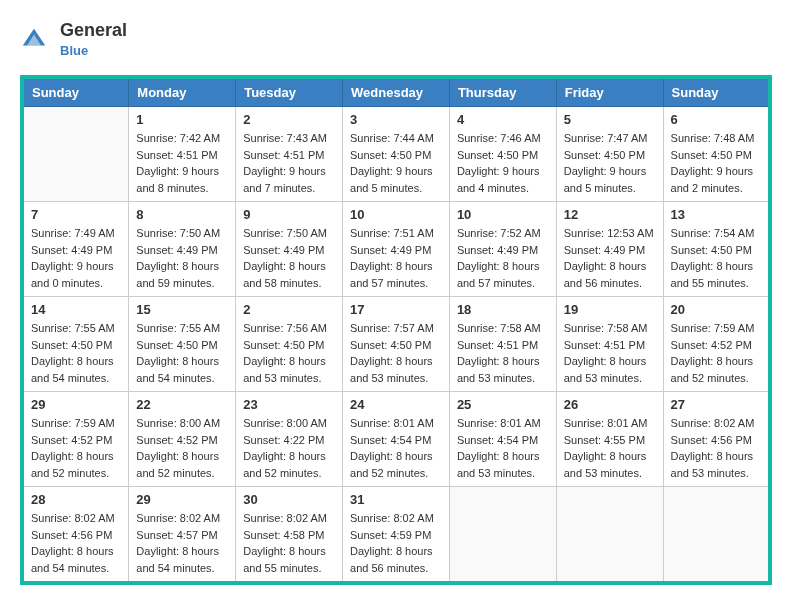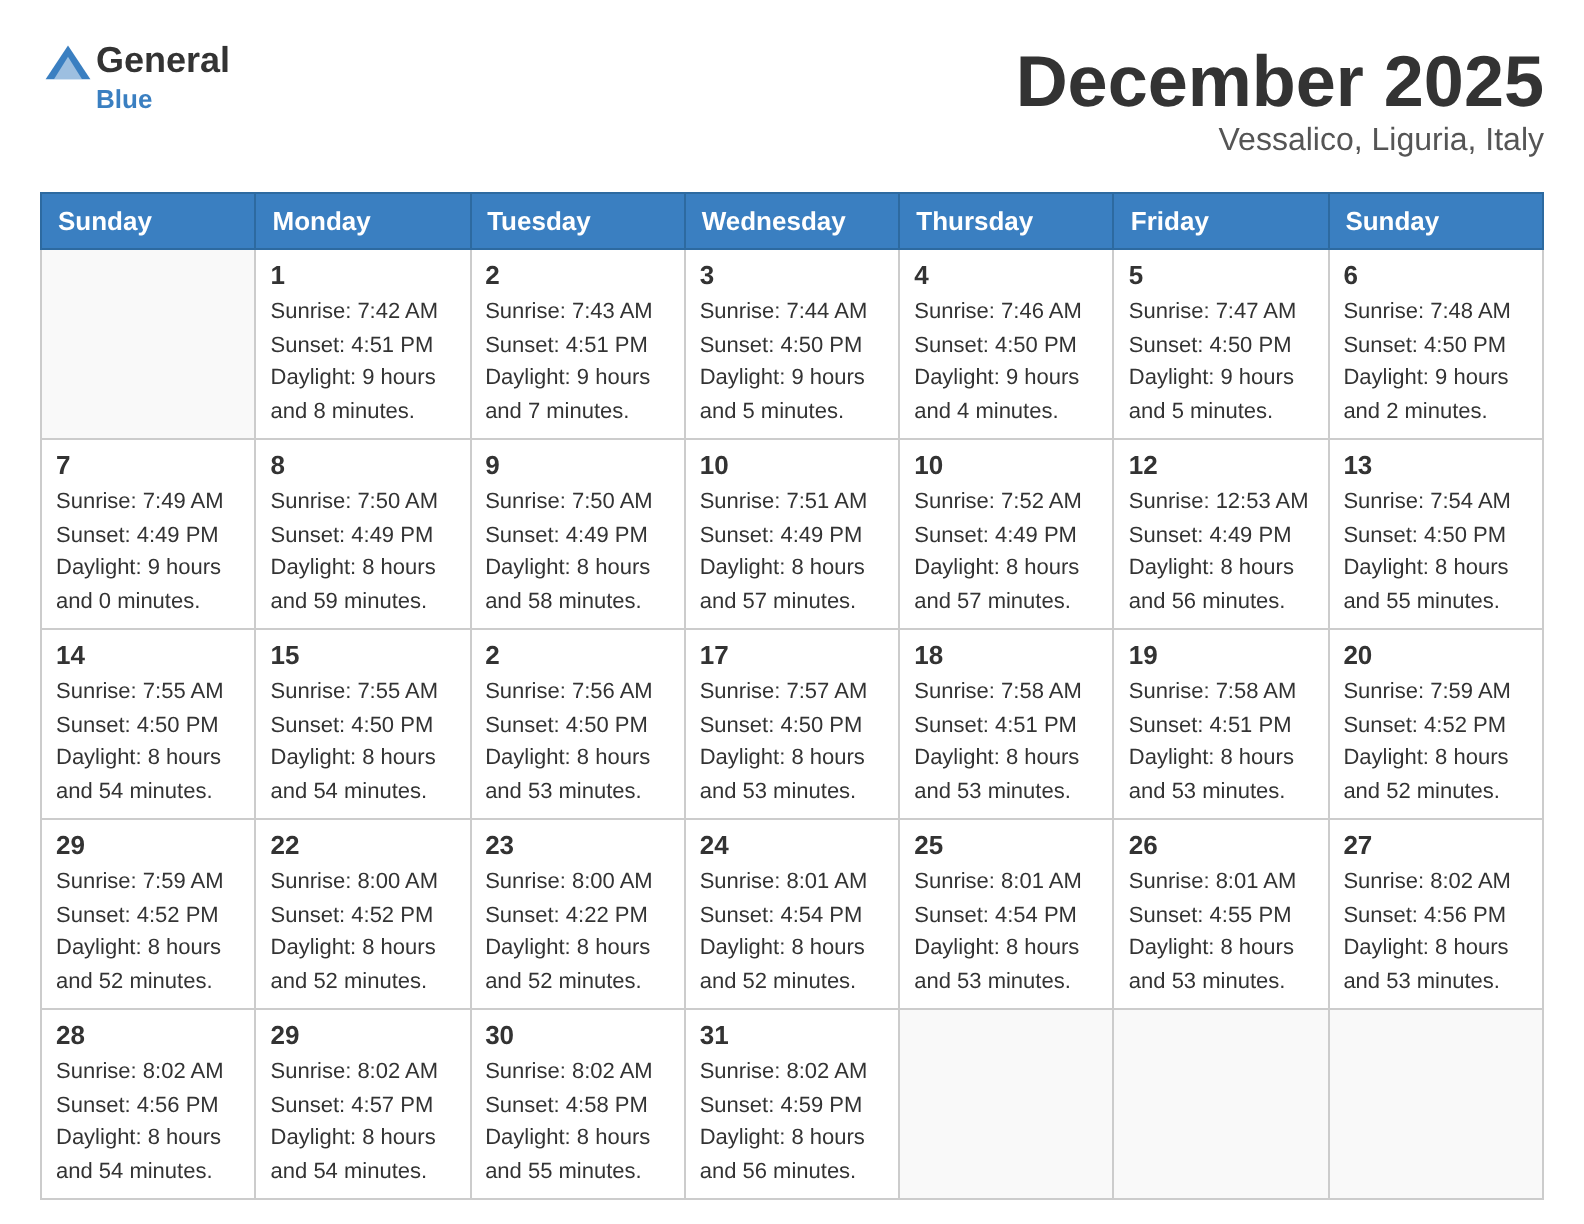--- a/index.html
+++ b/index.html
@@ -11,43 +11,43 @@
       padding: 20px;
     }
     .header-area {
       display: flex;
       justify-content: space-between;
       align-items: flex-start;
       margin-bottom: 16px;
     }
     .logo {
       display: flex;
-      align-items: flex-start;
-      gap: 0;
+      align-items: center;
+      gap: 12px;
     }
     .logo-icon {
       width: 28px;
       height: 28px;
     }
     .title-area {
       text-align: right;
     }
     .month-title {
       font-size: 36px;
       font-weight: bold;
       color: #333;
     }
     .location-title {
       font-size: 16px;
       color: #555;
     }
     .calendar {
       width: 100%;
       border-collapse: collapse;
-      border: 1px solid #14b8a6;
+      border: 4px solid #14b8a6;
     }
     .calendar th {
       background-color: #3a7fc1;
       color: #fff;
       text-align: left;
       padding: 6px 8px;
       font-size: 13px;
       font-weight: bold;
       border: 1px solid #2d6aa0;
     }
@@ -85,24 +85,20 @@
 <div class="header-area">
   <div class="logo">
     <svg class="logo-icon" viewBox="0 0 40 40" xmlns="http://www.w3.org/2000/svg">
       <polygon points="20,4 36,28 4,28" fill="#3a7fc1"></polygon>
       <polygon points="20,12 30,28 10,28" fill="#fff" opacity="0.5"></polygon>
     </svg>
     <div>
       <span style="font-size:18px;font-weight:bold;color:#333;">General</span><br>
       <span style="font-size:13px;font-weight:bold;color:#3a7fc1;">Blue</span>
     </div>
-  </div>
-  <div class="title-area">
-    <div class="month-title">December 2025</div>
-    <div class="location-title">Vessalico, Liguria, Italy</div>
   </div>
 </div>
 
 <table class="calendar">
   <thead>
     <tr>
       <th>Sunday</th>
       <th>Monday</th>
       <th>Tuesday</th>
       <th>Wednesday</th>

